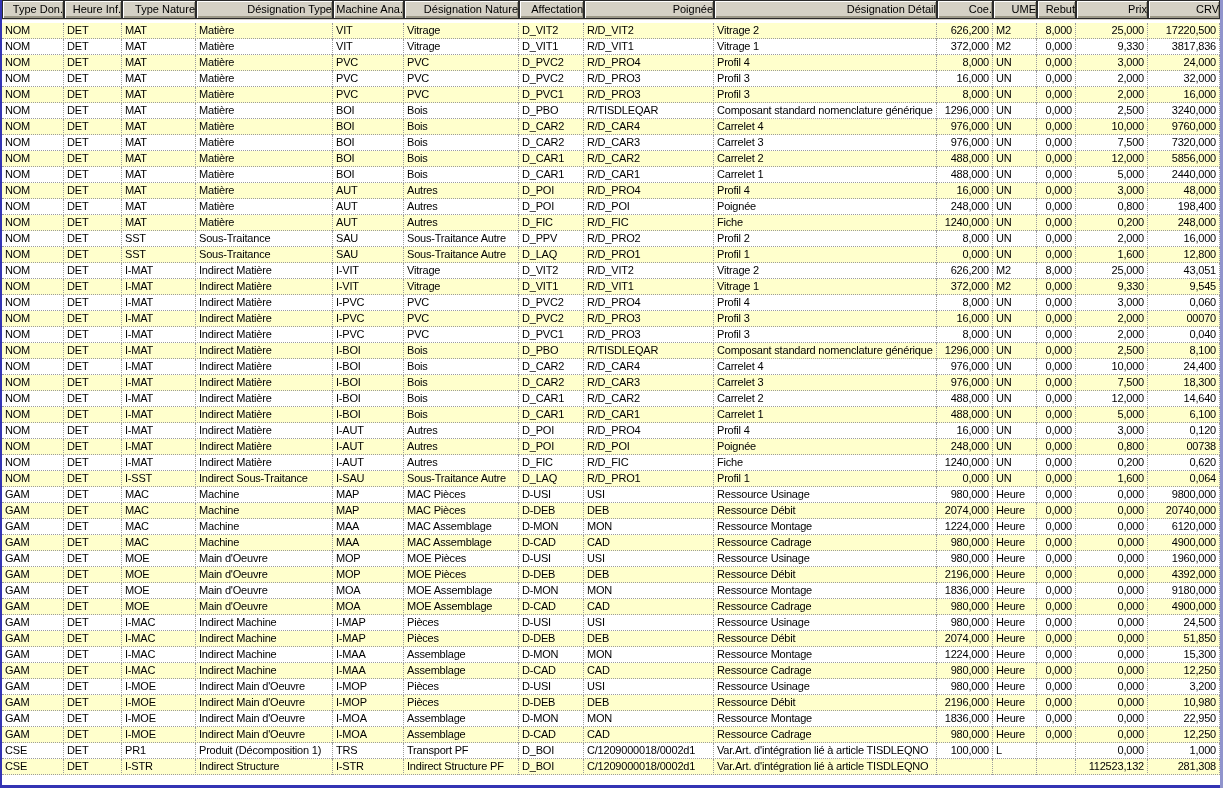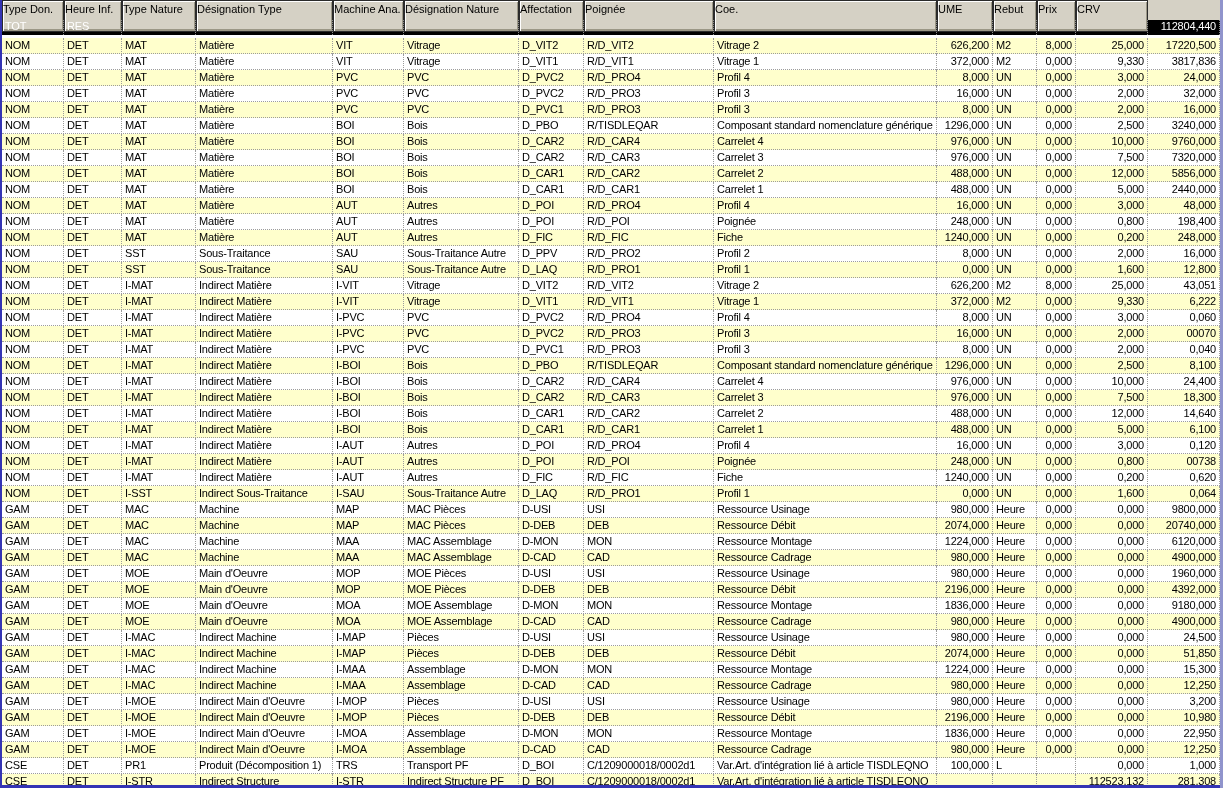--- a/index.html
+++ b/index.html
@@ -3,21 +3,21 @@
 <meta charset="utf-8">
 <style>
   html,body{margin:0;padding:0;background:#fff;}
   body{width:1223px;height:788px;overflow:hidden;font-family:"Liberation Sans",sans-serif;font-size:11px;color:#000;}
   #grid{position:relative;width:1223px;height:788px;overflow:hidden;box-sizing:border-box;
         border-left:2px solid #3434b4;border-right:3px solid #9094cc;background:#fff;}
   #grid::after{content:"";position:absolute;left:0;right:0;bottom:0;height:3px;background:#3434b4;}
   .row{display:grid;grid-template-columns:62px 58px 74px 137px 71px 115px 65px 130px 223px 56px 44px 39px 72px 72px;}
   
   .hrow{height:20px;background:#d5d1c5;}
-  .hcell{box-sizing:border-box;height:32px;line-height:17px;text-align:left;overflow:hidden;white-space:nowrap;
+  .hcell{box-sizing:border-box;height:19px;line-height:17px;text-align:right;overflow:hidden;white-space:nowrap;
          background:#d5d1c5;border:1px solid #2b2b2b;
          box-shadow:inset 1px 1px 0 #ffffff, inset -1px -2px 0 #9b9786;}
   
   .trow{height:15px;background:#000;color:#fff;}
   .trow .cell{height:15px;line-height:13px;border-right:1px dotted #8a8a8a;border-bottom:0;background:transparent;}
   .gap{height:3px;background:#fff;}
   
   .brow{box-sizing:border-box;height:16px;border-bottom:1px dotted #9c9c9c;}
   .brow.odd{background:#ffffcc;}
   .brow.even{background:#ffffff;}
@@ -34,41 +34,26 @@
 <div id="grid">
   <div class="row hrow" id="header-row">
       <div class="hcell">Type Don.</div>
       <div class="hcell">Heure Inf.</div>
       <div class="hcell">Type Nature</div>
       <div class="hcell">Désignation Type</div>
       <div class="hcell">Machine Ana.</div>
       <div class="hcell">Désignation Nature</div>
       <div class="hcell">Affectation</div>
       <div class="hcell">Poignée</div>
+      <div class="hcell">Désignation Détail</div>
       <div class="hcell">Coe.</div>
       <div class="hcell">UME</div>
       <div class="hcell">Rebut</div>
       <div class="hcell">Prix</div>
       <div class="hcell">CRV</div>
-    </div>
-  <div class="row trow" id="total-row">
-      <div class="cell">TOT</div>
-      <div class="cell">RES</div>
-      <div class="cell"></div>
-      <div class="cell"></div>
-      <div class="cell"></div>
-      <div class="cell"></div>
-      <div class="cell"></div>
-      <div class="cell"></div>
-      <div class="cell"></div>
-      <div class="cell"></div>
-      <div class="cell"></div>
-      <div class="cell"></div>
-      <div class="cell"></div>
-      <div class="cell">112804,440</div>
     </div>
   <div class="gap"></div>
   <div id="rows-container">
       <div class="row brow odd">
         <div class="cell">NOM</div>
         <div class="cell">DET</div>
         <div class="cell">MAT</div>
         <div class="cell">Matière</div>
         <div class="cell">VIT</div>
         <div class="cell">Vitrage</div>
@@ -328,21 +313,21 @@
         <div class="cell">Indirect Matière</div>
         <div class="cell">I-VIT</div>
         <div class="cell">Vitrage</div>
         <div class="cell">D_VIT1</div>
         <div class="cell">R/D_VIT1</div>
         <div class="cell">Vitrage 1</div>
         <div class="cell">372,000</div>
         <div class="cell">M2</div>
         <div class="cell">0,000</div>
         <div class="cell">9,330</div>
-        <div class="cell">6,222</div>
+        <div class="cell">9,545</div>
       </div>
       <div class="row brow even">
         <div class="cell">NOM</div>
         <div class="cell">DET</div>
         <div class="cell">I-MAT</div>
         <div class="cell">Indirect Matière</div>
         <div class="cell">I-PVC</div>
         <div class="cell">PVC</div>
         <div class="cell">D_PVC2</div>
         <div class="cell">R/D_PRO4</div>

